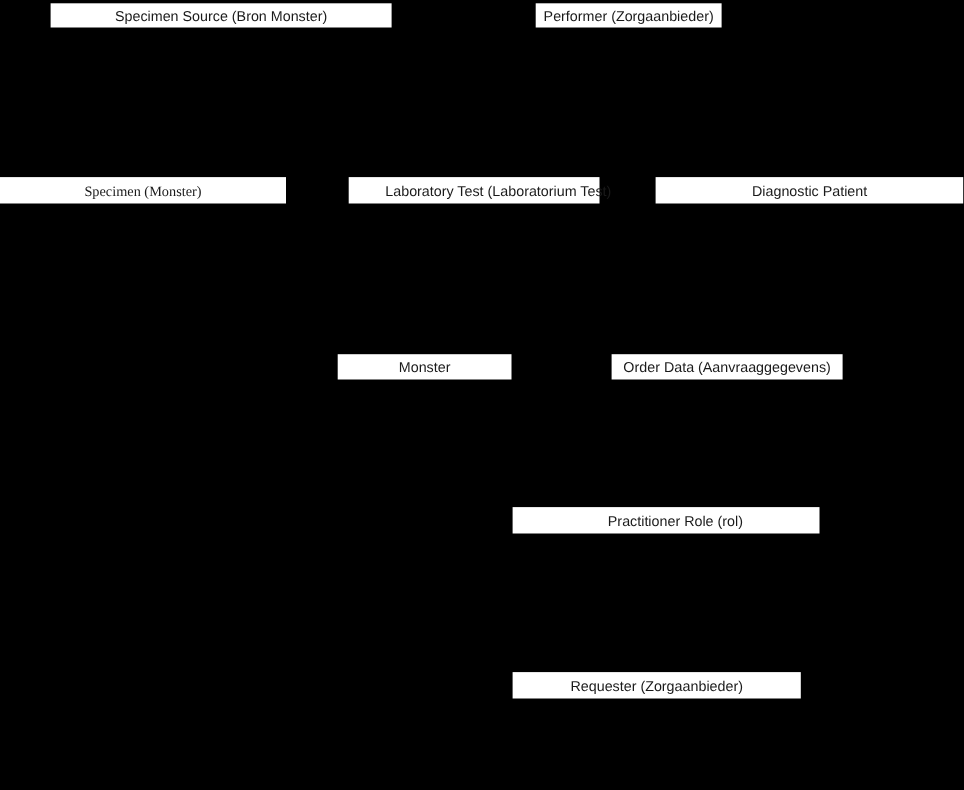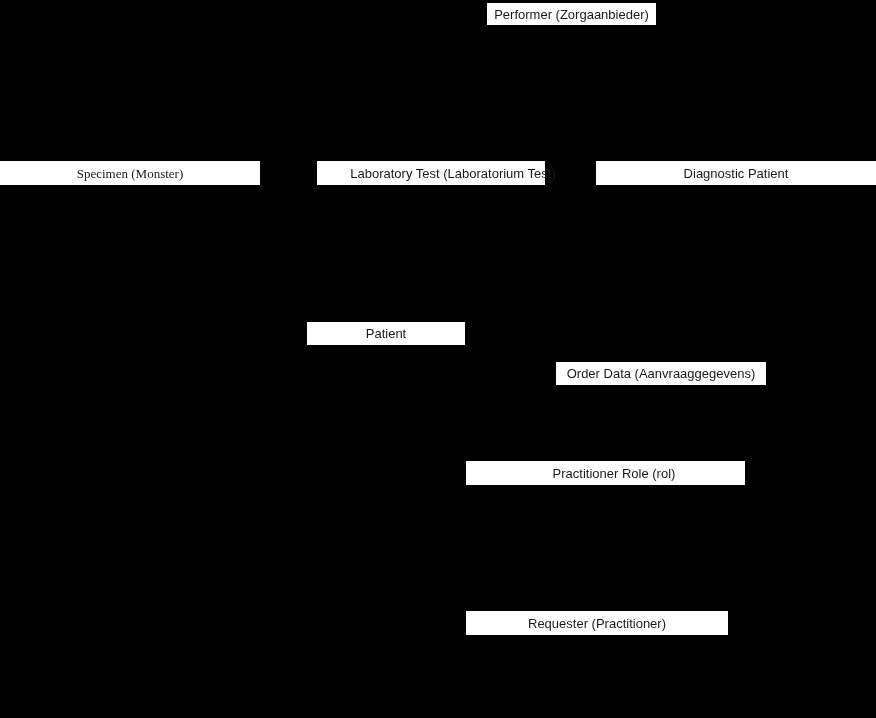--- a/index.html
+++ b/index.html
@@ -27,29 +27,30 @@
     white-space: nowrap;
     box-sizing: border-box;
   }
   
   [data-name="node-specimen-source"]   { left: 46px;  top: 3px;   width: 310px; height: 22px; }
   [data-name="node-performer"]         { left: 487px; top: 3px;   width: 169px; height: 22px; }
   [data-name="node-specimen"]          { left: 0px;   top: 161px; width: 260px; height: 24px; font-family: Liberation Serif, serif; }
   [data-name="node-laboratory-test"]   { left: 317px; top: 161px; width: 228px; height: 24px; padding-left: 44px; }
   [data-name="node-diagnostic-report"] { left: 596px; top: 161px; width: 280px; height: 24px; }
   [data-name="node-patient"]           { left: 307px; top: 322px; width: 158px; height: 23px; }
-  [data-name="node-order-data"]        { left: 556px; top: 322px; width: 210px; height: 23px; margin-top: 40px; }
+  [data-name="node-order-data"]        { left: 556px; top: 322px; width: 210px; height: 23px; }
   [data-name="node-practitioner-role"] { left: 466px; top: 461px; width: 279px; height: 24px; padding-left: 17px; }
   [data-name="node-requester"]         { left: 466px; top: 611px; width: 262px; height: 24px; }
 </style>
 </head>
 <body>
 
 <div class="canvas" data-name="diagram-canvas">
+  <div class="node" data-name="node-specimen-source">Specimen Source (Bron Monster)</div>
   <div class="node" data-name="node-performer">Performer (Zorgaanbieder)</div>
   <div class="node" data-name="node-specimen">Specimen (Monster)</div>
   <div class="node" data-name="node-laboratory-test">Laboratory Test (Laboratorium Test)</div>
   <div class="node" data-name="node-diagnostic-report">Diagnostic Patient</div>
-  <div class="node" data-name="node-patient">Patient</div>
+  <div class="node" data-name="node-patient">Monster</div>
   <div class="node" data-name="node-order-data">Order Data (Aanvraaggegevens)</div>
   <div class="node" data-name="node-practitioner-role">Practitioner Role (rol)</div>
-  <div class="node" data-name="node-requester">Requester (Practitioner)</div>
+  <div class="node" data-name="node-requester">Requester (Zorgaanbieder)</div>
 </div>
 
 </body></html>

